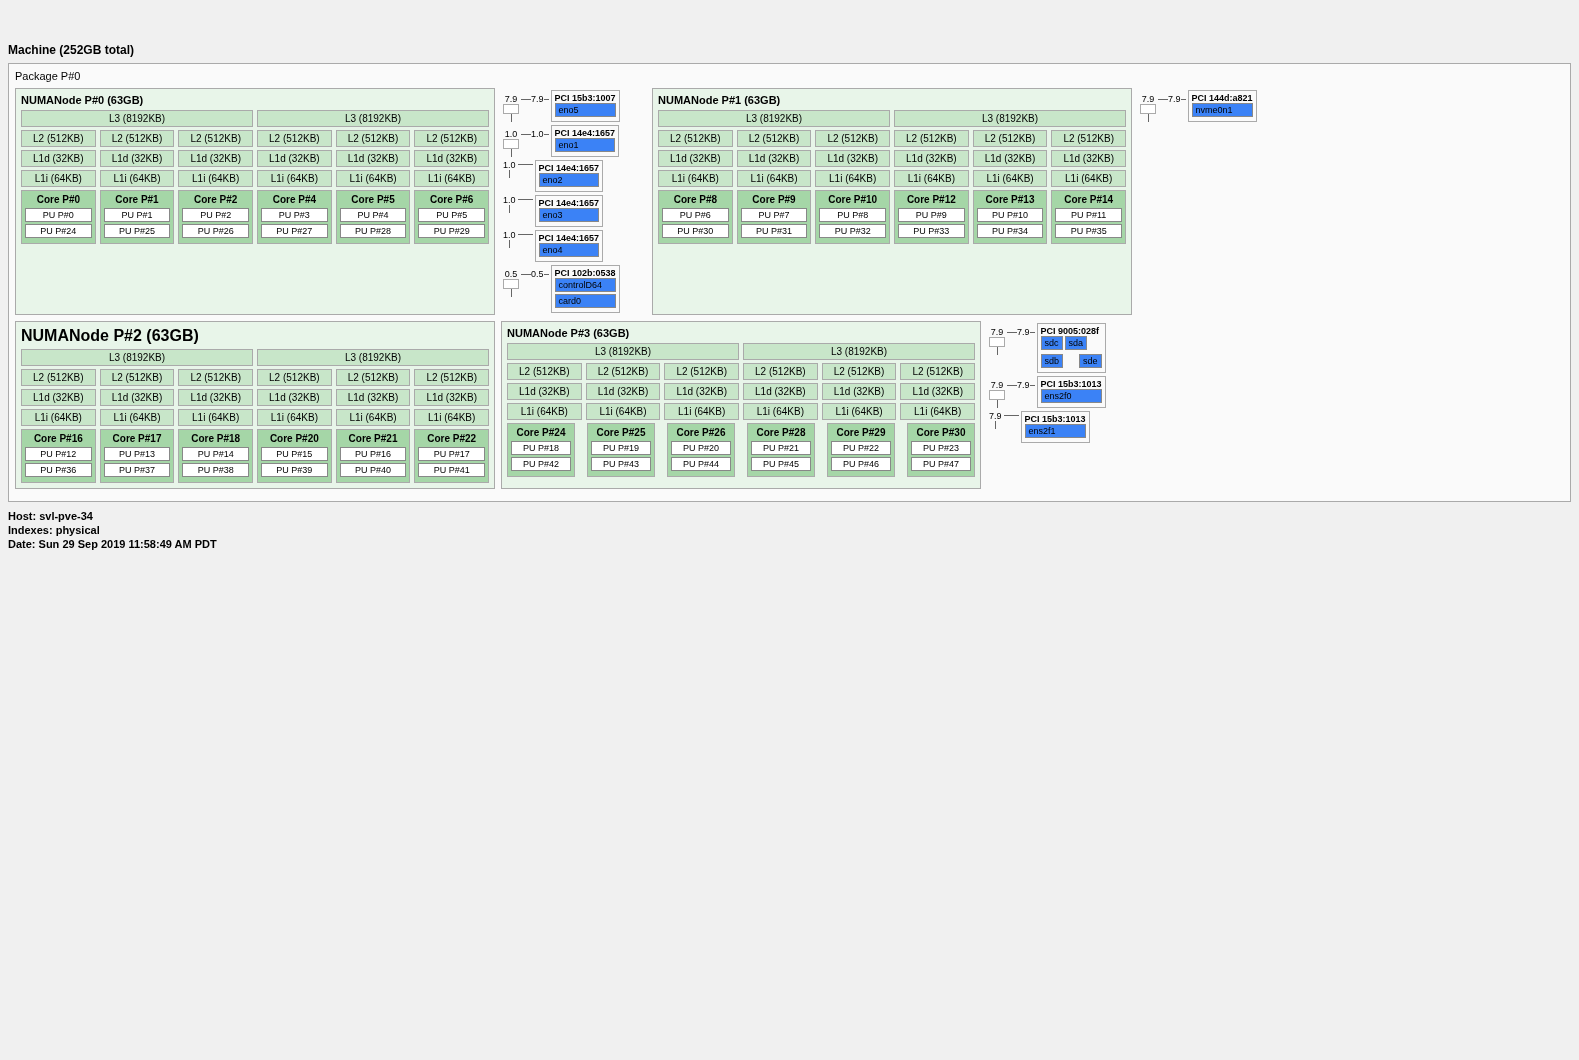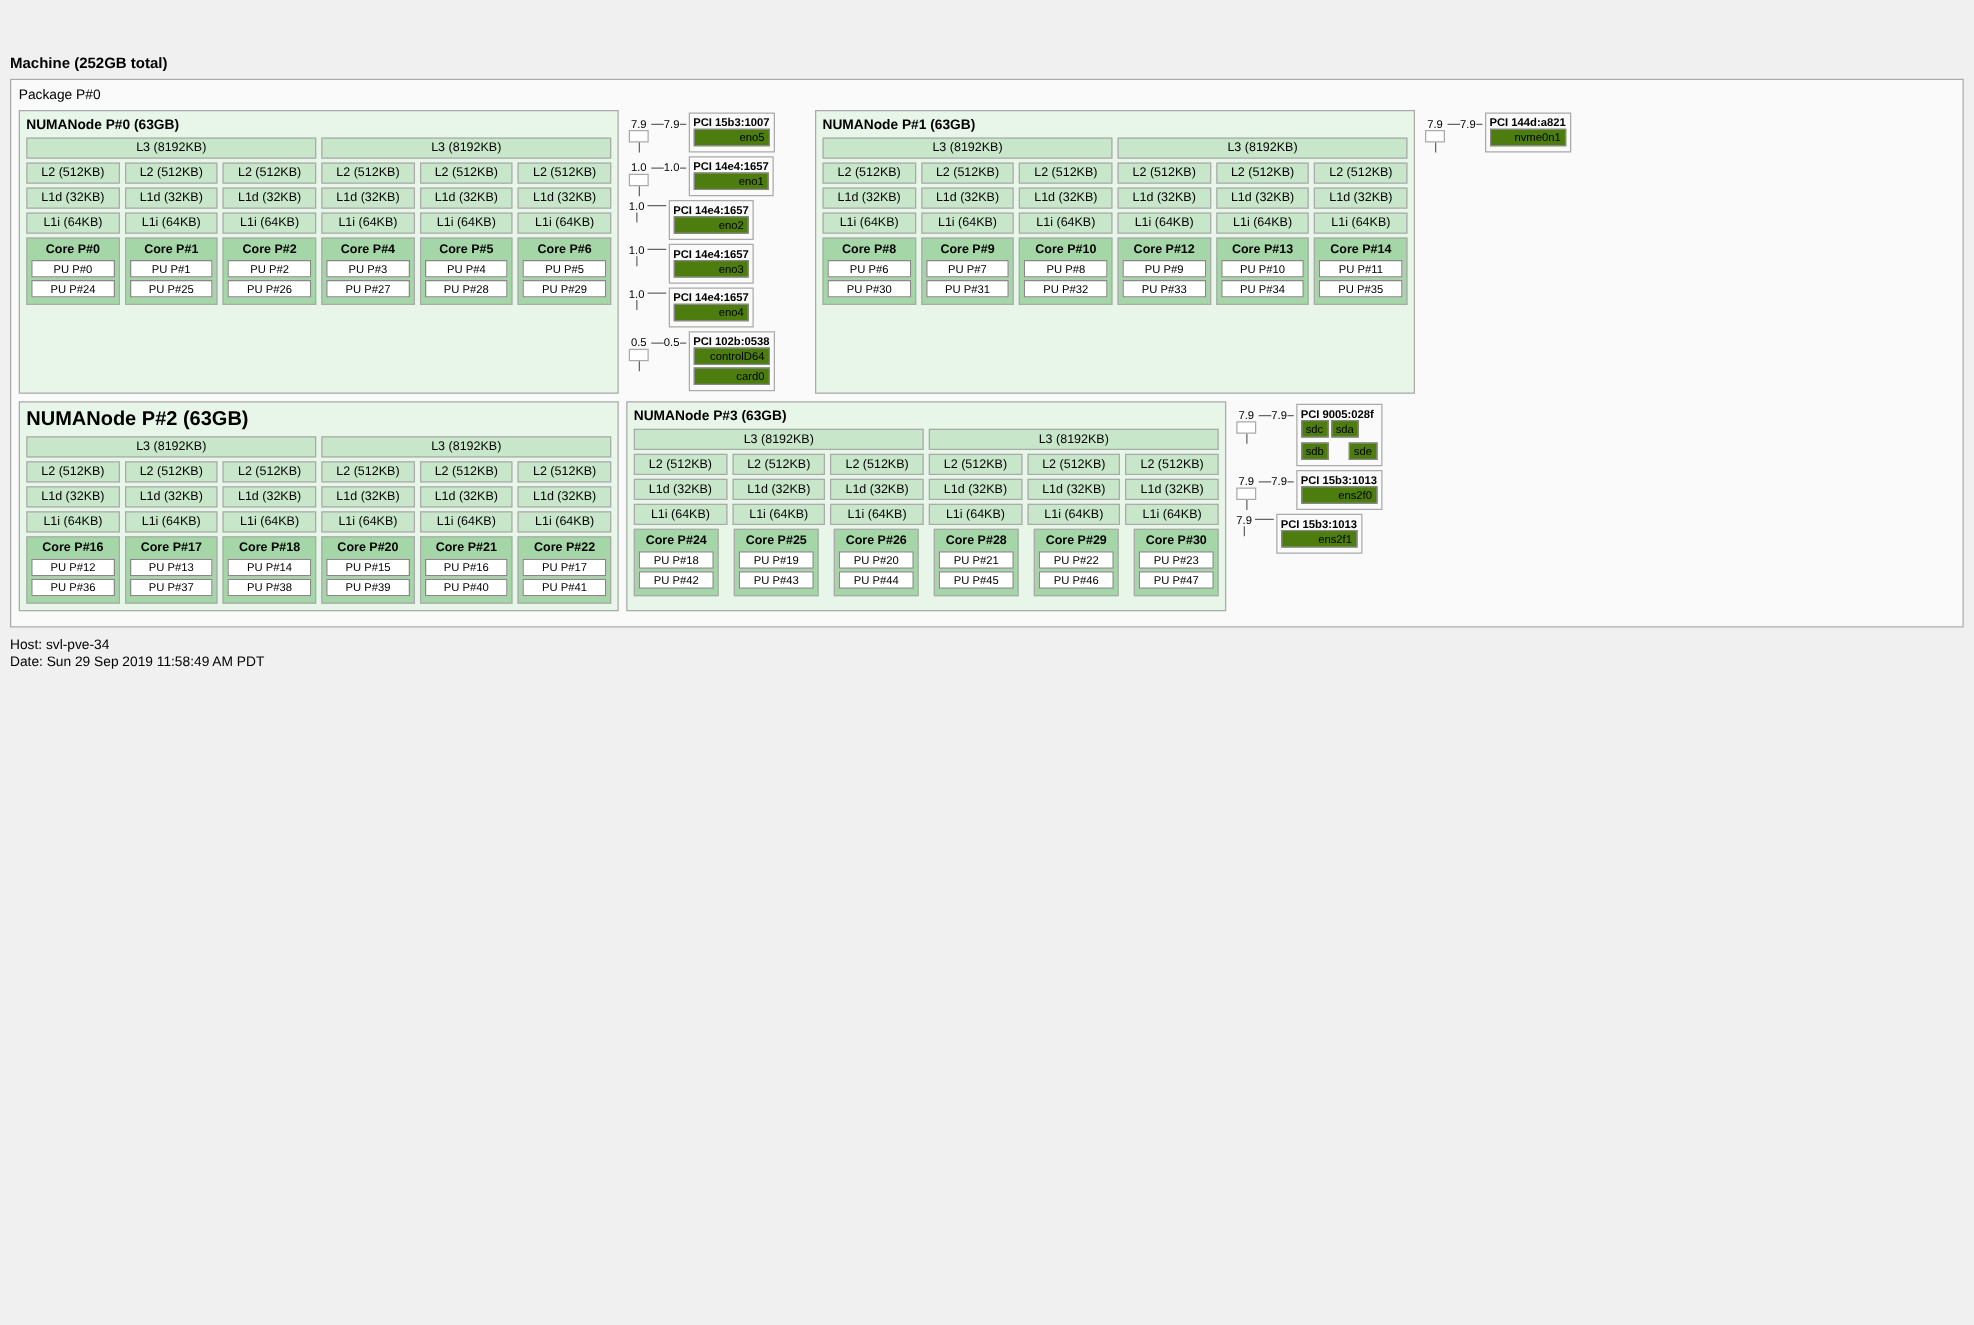--- a/index.html
+++ b/index.html
@@ -77,29 +77,30 @@
     .pu-box {
       border: 1px solid #888;
       background: #fff;
       padding: 1px 2px;
       font-size: 9px;
       margin-bottom: 2px;
       text-align: center;
     }
     .pci-device {
       border: 1px solid #888;
-      background: #4d7c0f;
+      background: #3b82f6;
       padding: 1px 3px;
       font-size: 9px;
       margin-bottom: 2px;
-      text-align: right;
+      text-align: left;
     }
     .footer {
       margin-top: 8px;
       font-size: 11px;
+      font-weight: bold;
     }
     .footer div {
       margin-bottom: 2px;
     }
   </style>
 </head>
 <body>
 
 <div class="machine-title">Machine (252GB total)</div>
 
@@ -544,14 +545,15 @@
           <div class="pci-device">ens2f1</div>
         </div>
       </div>
     </div>
 
   </div>
 </div>
 
 <div class="footer">
   <div>Host: svl-pve-34</div>
+  <div>Indexes: physical</div>
   <div>Date: Sun 29 Sep 2019 11:58:49 AM PDT</div>
 </div>
 
 </body></html>

